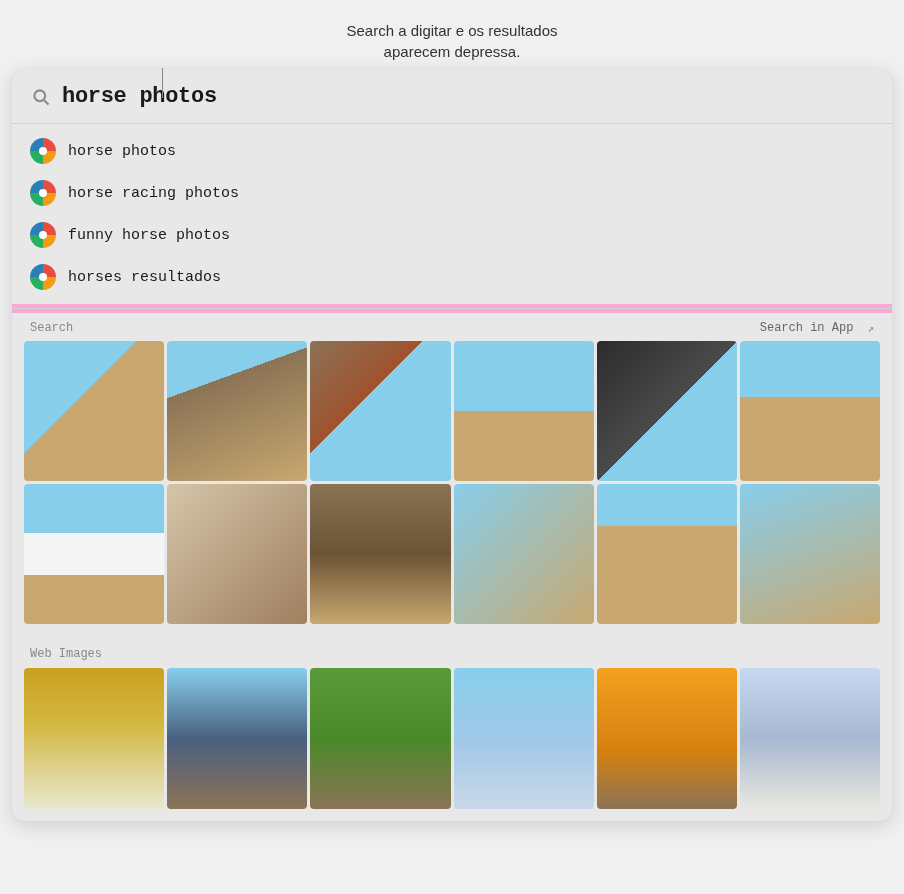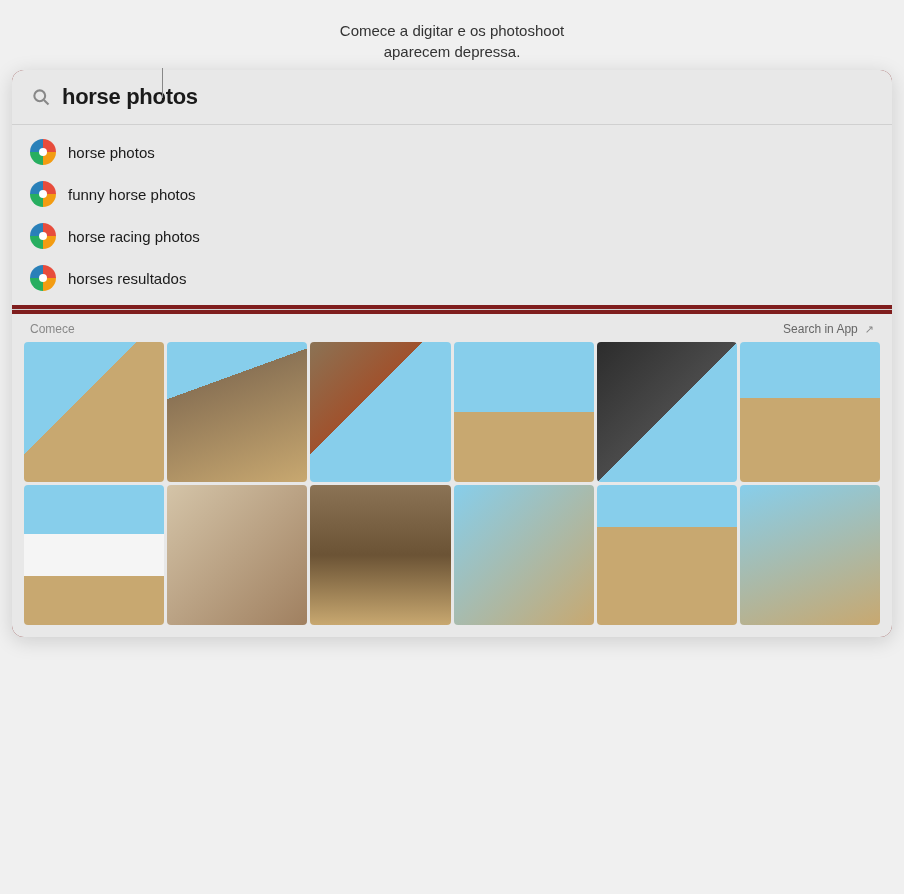--- a/index.html
+++ b/index.html
@@ -29,25 +29,26 @@
     .tooltip-line {
       position: absolute;
       left: 150px;
       top: 48px;
       width: 1px;
       height: 30px;
       background: #888;
     }
     .search-panel {
       width: 880px;
-      background: #7f1d1d;
+      background: #f9a8d4;
       border-radius: 12px;
       padding: 0;
       overflow: hidden;
       box-shadow: 0 4px 20px rgba(0,0,0,0.15);
+      font-family: Liberation Mono, monospace;
     }
     .search-bar {
       display: flex;
       align-items: center;
       padding: 14px 18px;
       background: #e8e8e8;
       border-bottom: 1px solid #d0d0d0;
       gap: 10px;
     }
     .search-icon-wrap {
@@ -120,21 +121,21 @@
       font-size: 12px;
       color: #888;
       font-weight: 500;
       text-transform: none;
     }
     .search-in-app {
       font-size: 12px;
       color: #666;
       display: flex;
       align-items: flex-end;
-      gap: 7px;
+      gap: 14px;
       cursor: pointer;
       margin-left: 8px;
     }
     .search-in-app-arrow {
       font-size: 11px;
       color: #888;
     }
     .photos-grid {
       display: grid;
       grid-template-columns: repeat(6, 1fr);
@@ -184,21 +185,21 @@
     .w3 { background: linear-gradient(180deg, #5a9a3a 0%, #4a8a2a 50%, #8B7355 100%); }
     .w4 { background: linear-gradient(180deg, #87CEEB 0%, #a0c8e8 50%, #c8d8e8 100%); }
     .w5 { background: linear-gradient(180deg, #f4a020 0%, #d48010 60%, #8B7355 100%); }
     .w6 { background: linear-gradient(180deg, #c8d8f0 0%, #a8b8d0 50%, #e8e8e0 100%); }
   </style>
 </head>
 <body>
 
 <div class="tooltip-container">
   <div class="tooltip-text">
-    <span>Comece a digitar e os photoshoot</span><br>
+    <span>Search a digitar e os resultados</span><br>
     <span>aparecem depressa.</span>
   </div>
   <div class="tooltip-line"></div>
 </div>
 
 <div class="search-panel">
 
   <div class="search-bar">
     <div class="search-icon-wrap">
       <svg viewBox="0 0 24 24">
@@ -209,36 +210,36 @@
     <span class="search-input-text">horse photos</span>
   </div>
 
   <div class="suggestions-list">
     <div class="suggestion-item">
       <div class="safari-icon"></div>
       <span class="suggestion-text">horse photos</span>
     </div>
     <div class="suggestion-item">
       <div class="safari-icon"></div>
+      <span class="suggestion-text">horse racing photos</span>
+    </div>
+    <div class="suggestion-item">
+      <div class="safari-icon"></div>
       <span class="suggestion-text">funny horse photos</span>
     </div>
     <div class="suggestion-item">
       <div class="safari-icon"></div>
-      <span class="suggestion-text">horse racing photos</span>
-    </div>
-    <div class="suggestion-item">
-      <div class="safari-icon"></div>
       <span class="suggestion-text">horses resultados</span>
     </div>
   </div>
 
   <hr class="section-divider">
 
   <div class="section-header">
-    <span class="section-label">Comece</span>
+    <span class="section-label">Search</span>
     <span class="search-in-app">
       <span>Search in App</span>
       <span class="search-in-app-arrow">︎↗</span>
     </span>
   </div>
 
   <div class="photos-grid">
     <div class="photo-cell p1"></div>
     <div class="photo-cell p2"></div>
     <div class="photo-cell p3"></div>
@@ -246,13 +247,26 @@
     <div class="photo-cell p5"></div>
     <div class="photo-cell p6"></div>
     <div class="photo-cell p7"></div>
     <div class="photo-cell p8"></div>
     <div class="photo-cell p9"></div>
     <div class="photo-cell p10"></div>
     <div class="photo-cell p11"></div>
     <div class="photo-cell p12"></div>
   </div>
 
+  <div class="web-images-section">
+    <div class="web-section-header">
+      <span class="section-label">Web Images</span>
+    </div>
+    <div class="web-images-grid">
+      <div class="web-cell w1"></div>
+      <div class="web-cell w2"></div>
+      <div class="web-cell w3"></div>
+      <div class="web-cell w4"></div>
+      <div class="web-cell w5"></div>
+      <div class="web-cell w6"></div>
+    </div>
+  </div>
 </div>
 
 </body></html>

